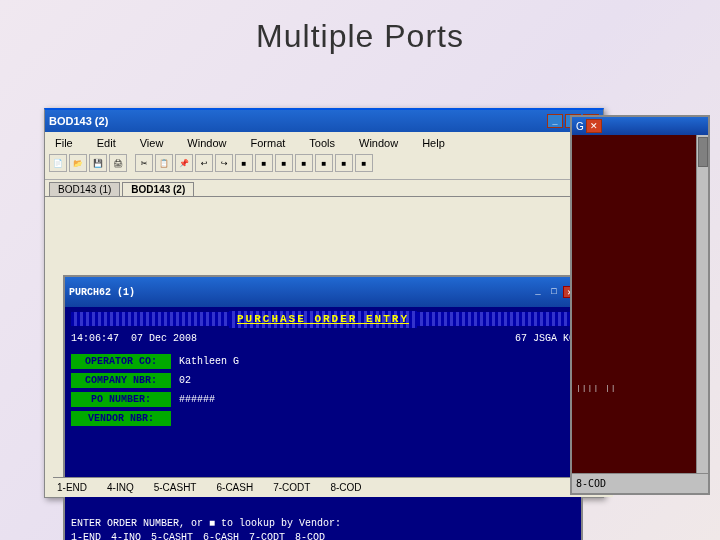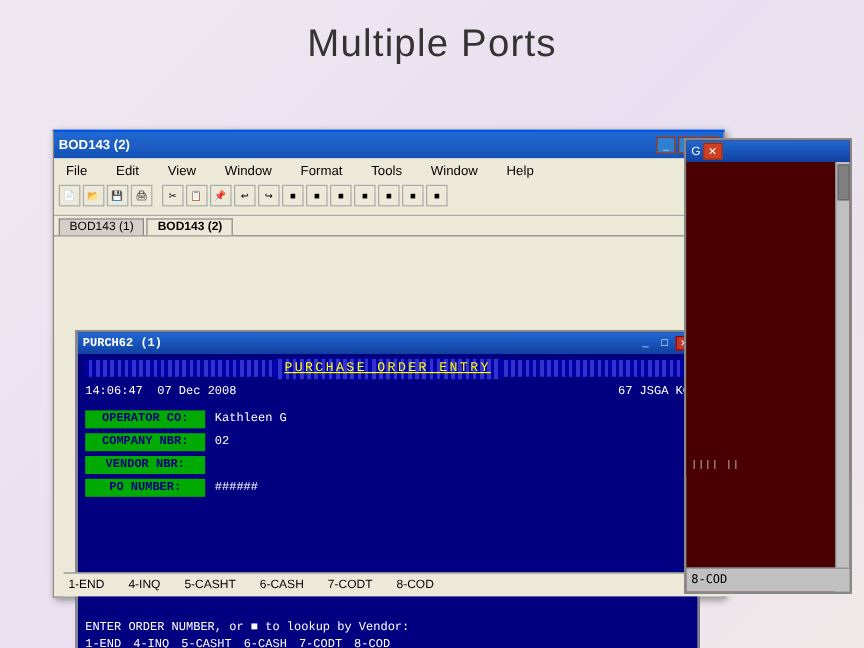--- a/index.html
+++ b/index.html
@@ -137,21 +137,21 @@
       left: 18px;
       width: 520px;
       height: 300px;
       background: #000080;
       border: 2px solid #888;
       font-family: 'Courier New', monospace;
     }
 
     .terminal-titlebar {
       background: linear-gradient(to bottom, #2169d2, #1040a0);
-      height: 18px;
+      height: 30px;
       display: flex;
       align-items: center;
       padding: 0 4px;
       font-size: 10px;
       color: white;
       font-weight: bold;
     }
 
     .terminal-titlebar .t-title { flex: 1; }
     .t-btn {
@@ -289,21 +289,21 @@
       align-items: center;
       font-size: 10px;
       padding: 0 4px;
       gap: 20px;
     }
 
     
     .stripe-text {
       background: repeating-linear-gradient(90deg, #0000aa, #0000aa 3px, #3333cc 3px, #3333cc 6px);
       color: yellow;
-      font-weight: normal;
+      font-weight: bold;
       letter-spacing: 2px;
       padding: 0 8px;
       font-size: 11px;
       text-decoration: underline;
     }
   </style>
 </head>
 <body>
 
 <div class="slide-title">Multiple Ports</div>
@@ -380,26 +380,26 @@
 
       <div class="field-row">
         <span class="field-label">OPERATOR CO:</span>
         <span class="field-value">Kathleen G</span>
       </div>
       <div class="field-row">
         <span class="field-label">COMPANY NBR:</span>
         <span class="field-value">02</span>
       </div>
       <div class="field-row">
+        <span class="field-label">PO NUMBER:</span>
+        <span class="field-value">######</span>
+      </div>
+      <div class="field-row">
         <span class="field-label">VENDOR NBR:</span>
         <span class="field-value"></span>
-      </div>
-      <div class="field-row">
-        <span class="field-label">PO NUMBER:</span>
-        <span class="field-value">######</span>
       </div>
 
       <div style="height: 60px;"></div>
 
       <div class="enter-line">ENTER ORDER NUMBER, or ■ to lookup by Vendor:</div>
 
       <div class="function-keys-line">
         <span>1-END</span>
         <span>4-INQ</span>
         <span>5-CASHT</span>

